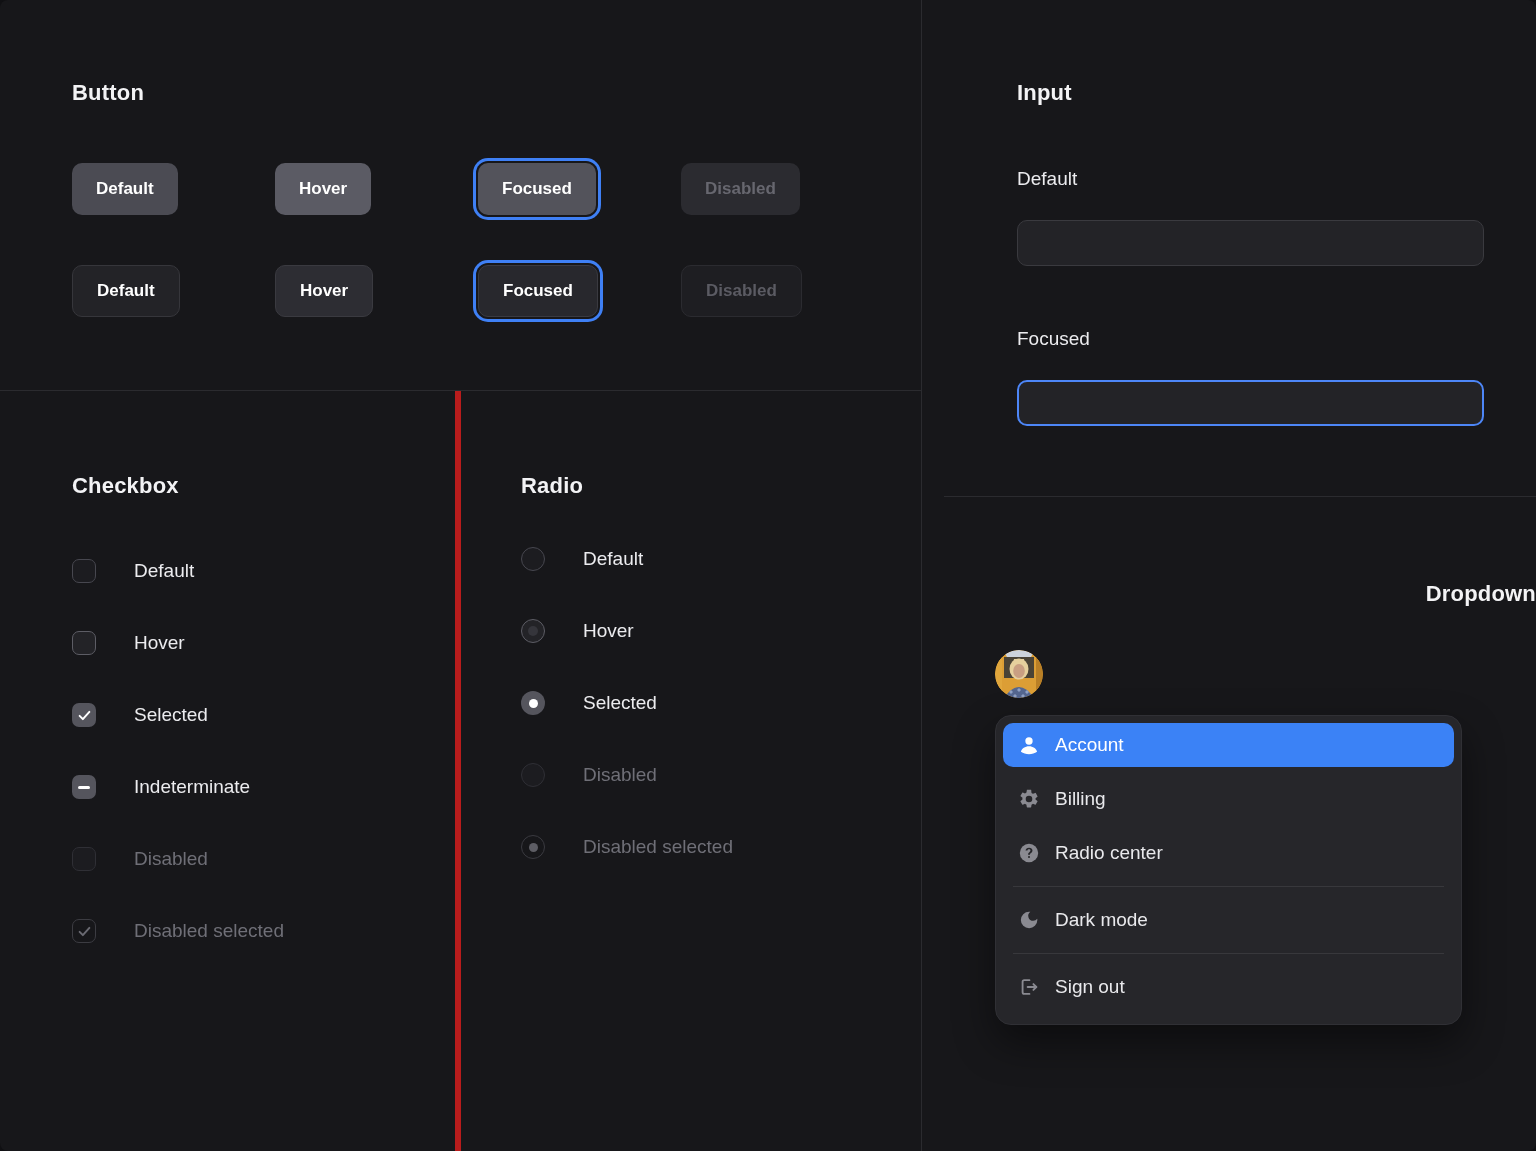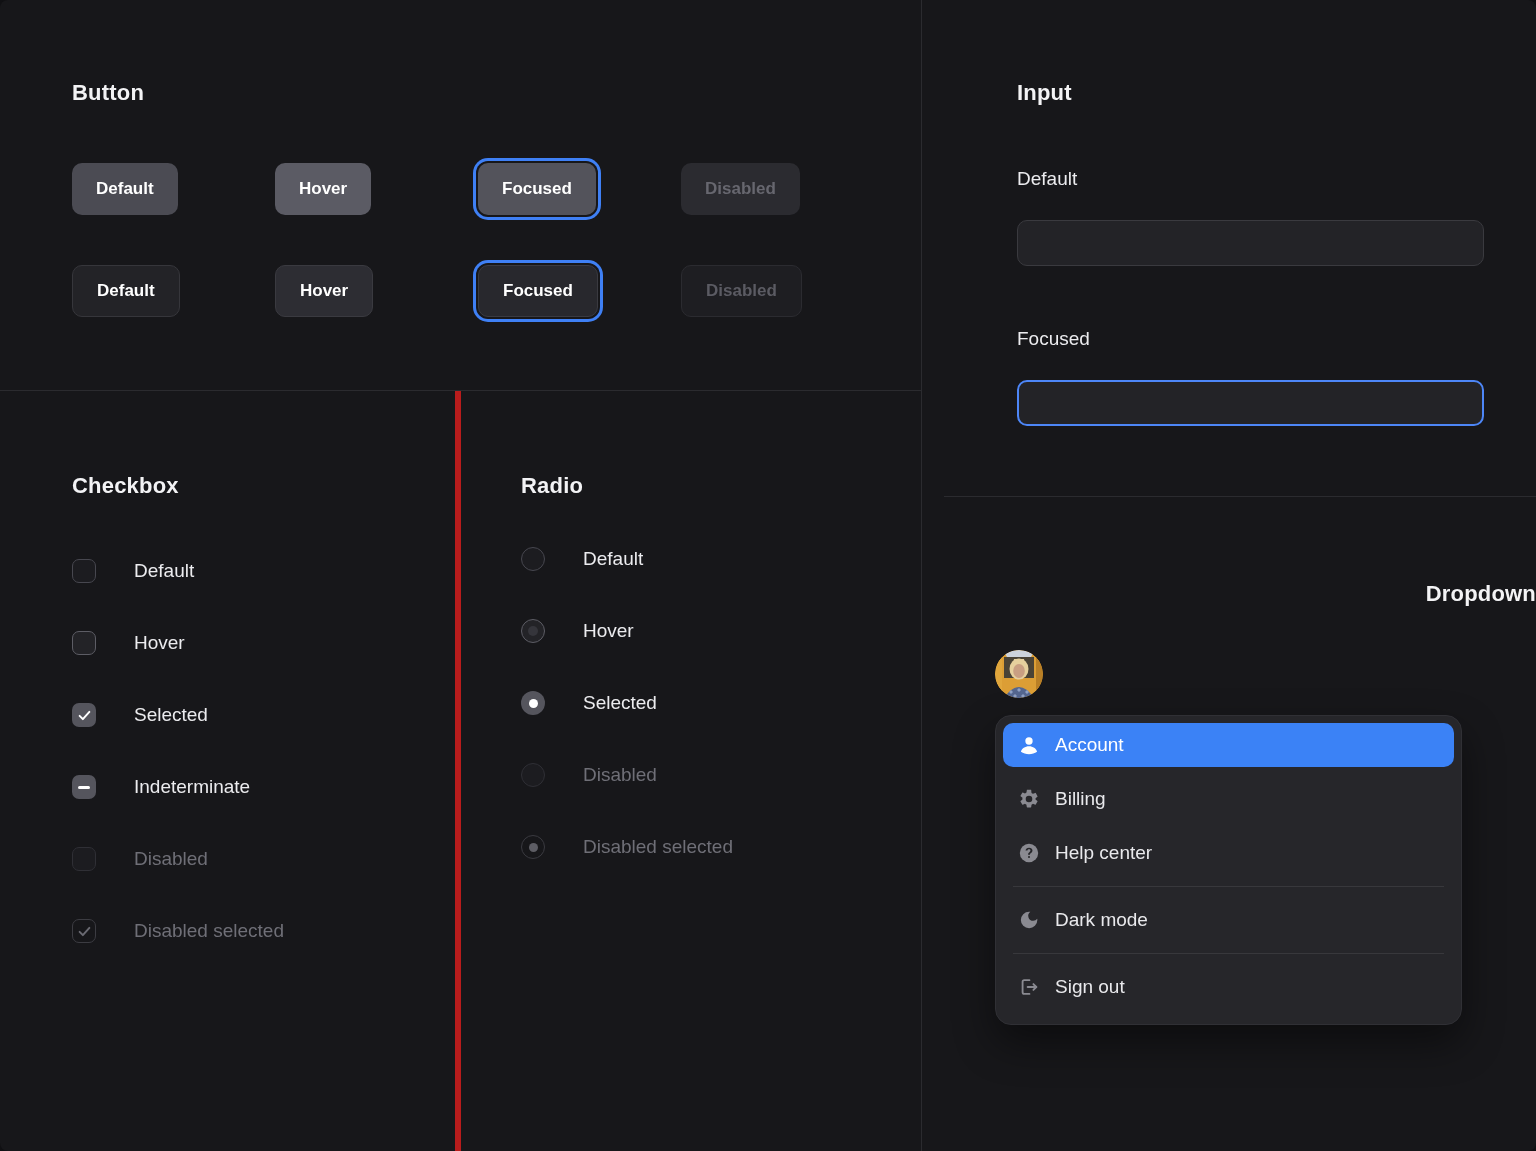--- a/index.html
+++ b/index.html
@@ -263,21 +263,21 @@
 
 
       <div class="menu-item">
         <span class="mi-icon">
           <svg width="22" height="22" viewBox="0 0 24 24">
               <circle cx="12" cy="12" r="10" fill="#8a8a91"></circle>
               <path d="M12 6.2c-2 0-3.6 1.3-3.8 3.2h2.1c.1-.8.8-1.4 1.7-1.4.9 0 1.6.6 1.6 1.4 0 .7-.4 1.1-1.2 1.7-.9.6-1.4 1.2-1.4 2.3v.5h2.1v-.4c0-.7.3-1 1.2-1.6.9-.7 1.5-1.4 1.5-2.6 0-1.8-1.6-3.1-3.8-3.1z" fill="#26262a"></path>
               <rect x="10.9" y="15.2" width="2.2" height="2.2" rx="1.1" fill="#26262a"></rect>
             </svg>
         </span>
-        <span>Help center</span>
+        <span>Radio center</span>
       </div>
 
       <div class="menu-divider"></div>
 
       <div class="menu-item">
         <span class="mi-icon">
           <svg width="22" height="22" viewBox="0 0 24 24" fill="#8a8a91">
               <path d="M12.1 3a9 9 0 1 0 9 9c0-.46-.04-.92-.1-1.36a5.39 5.39 0 0 1-4.4 2.26 5.4 5.4 0 0 1-3.14-9.8c-.44-.06-.9-.1-1.36-.1z"></path>
             </svg>
         </span>

